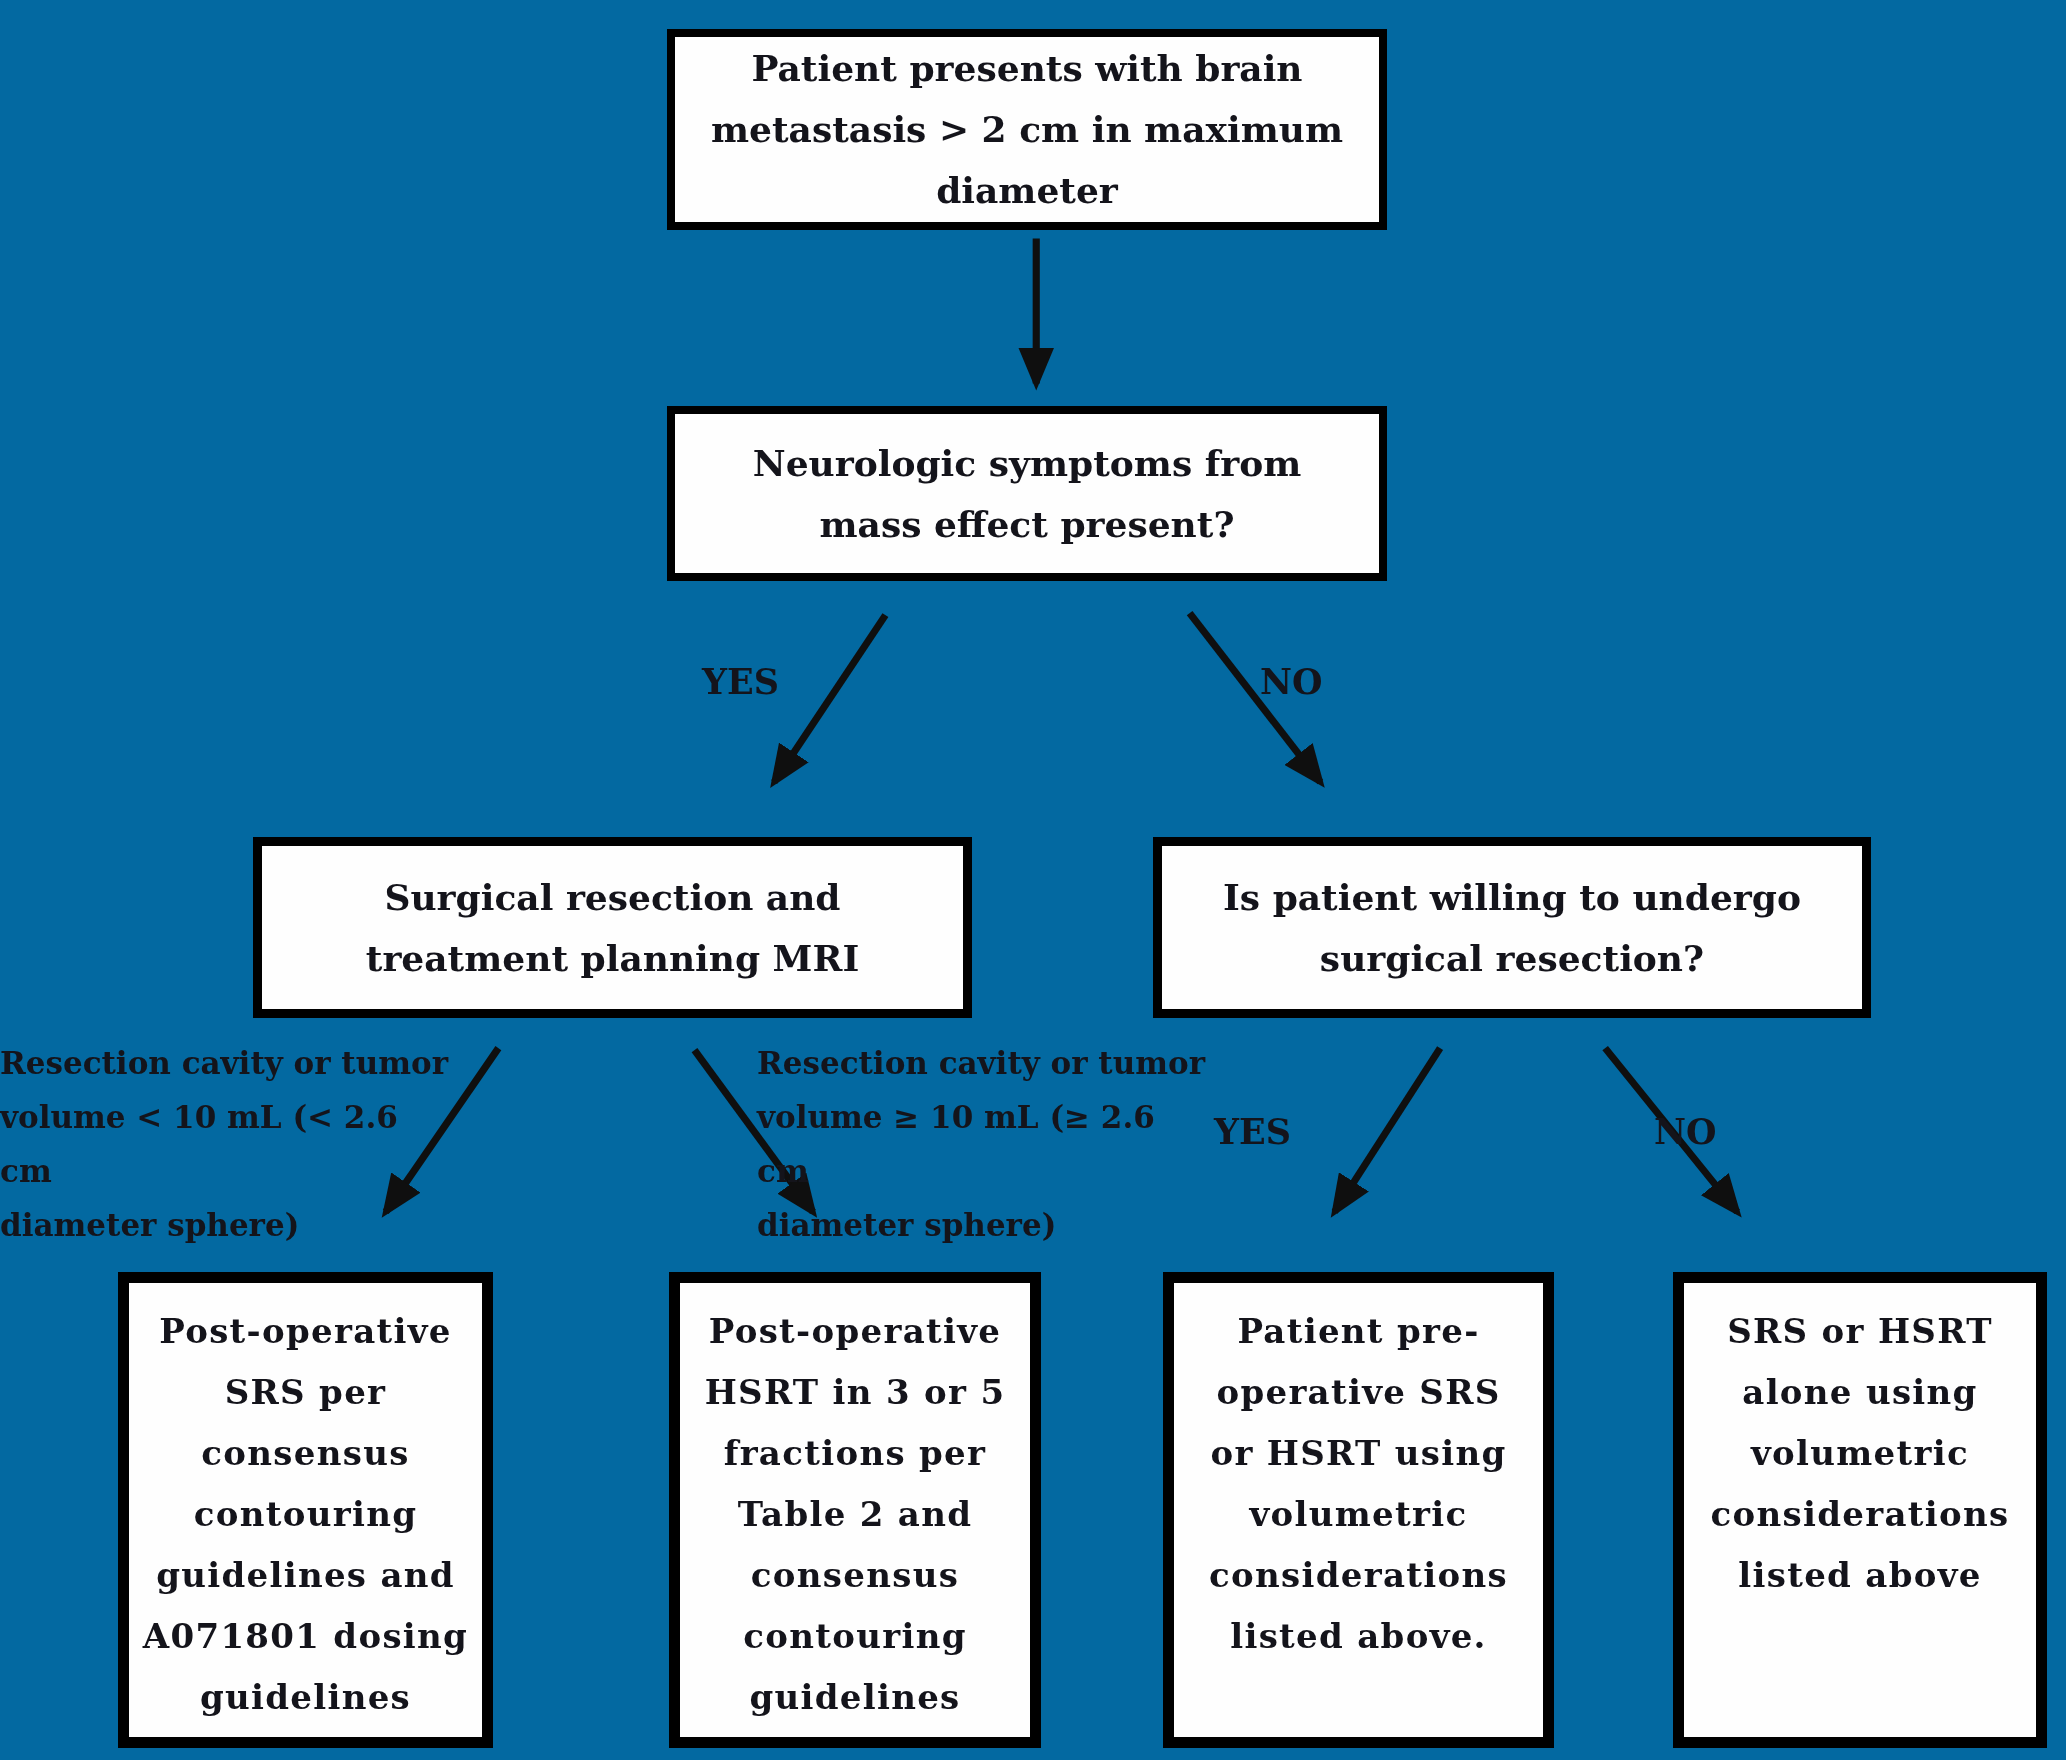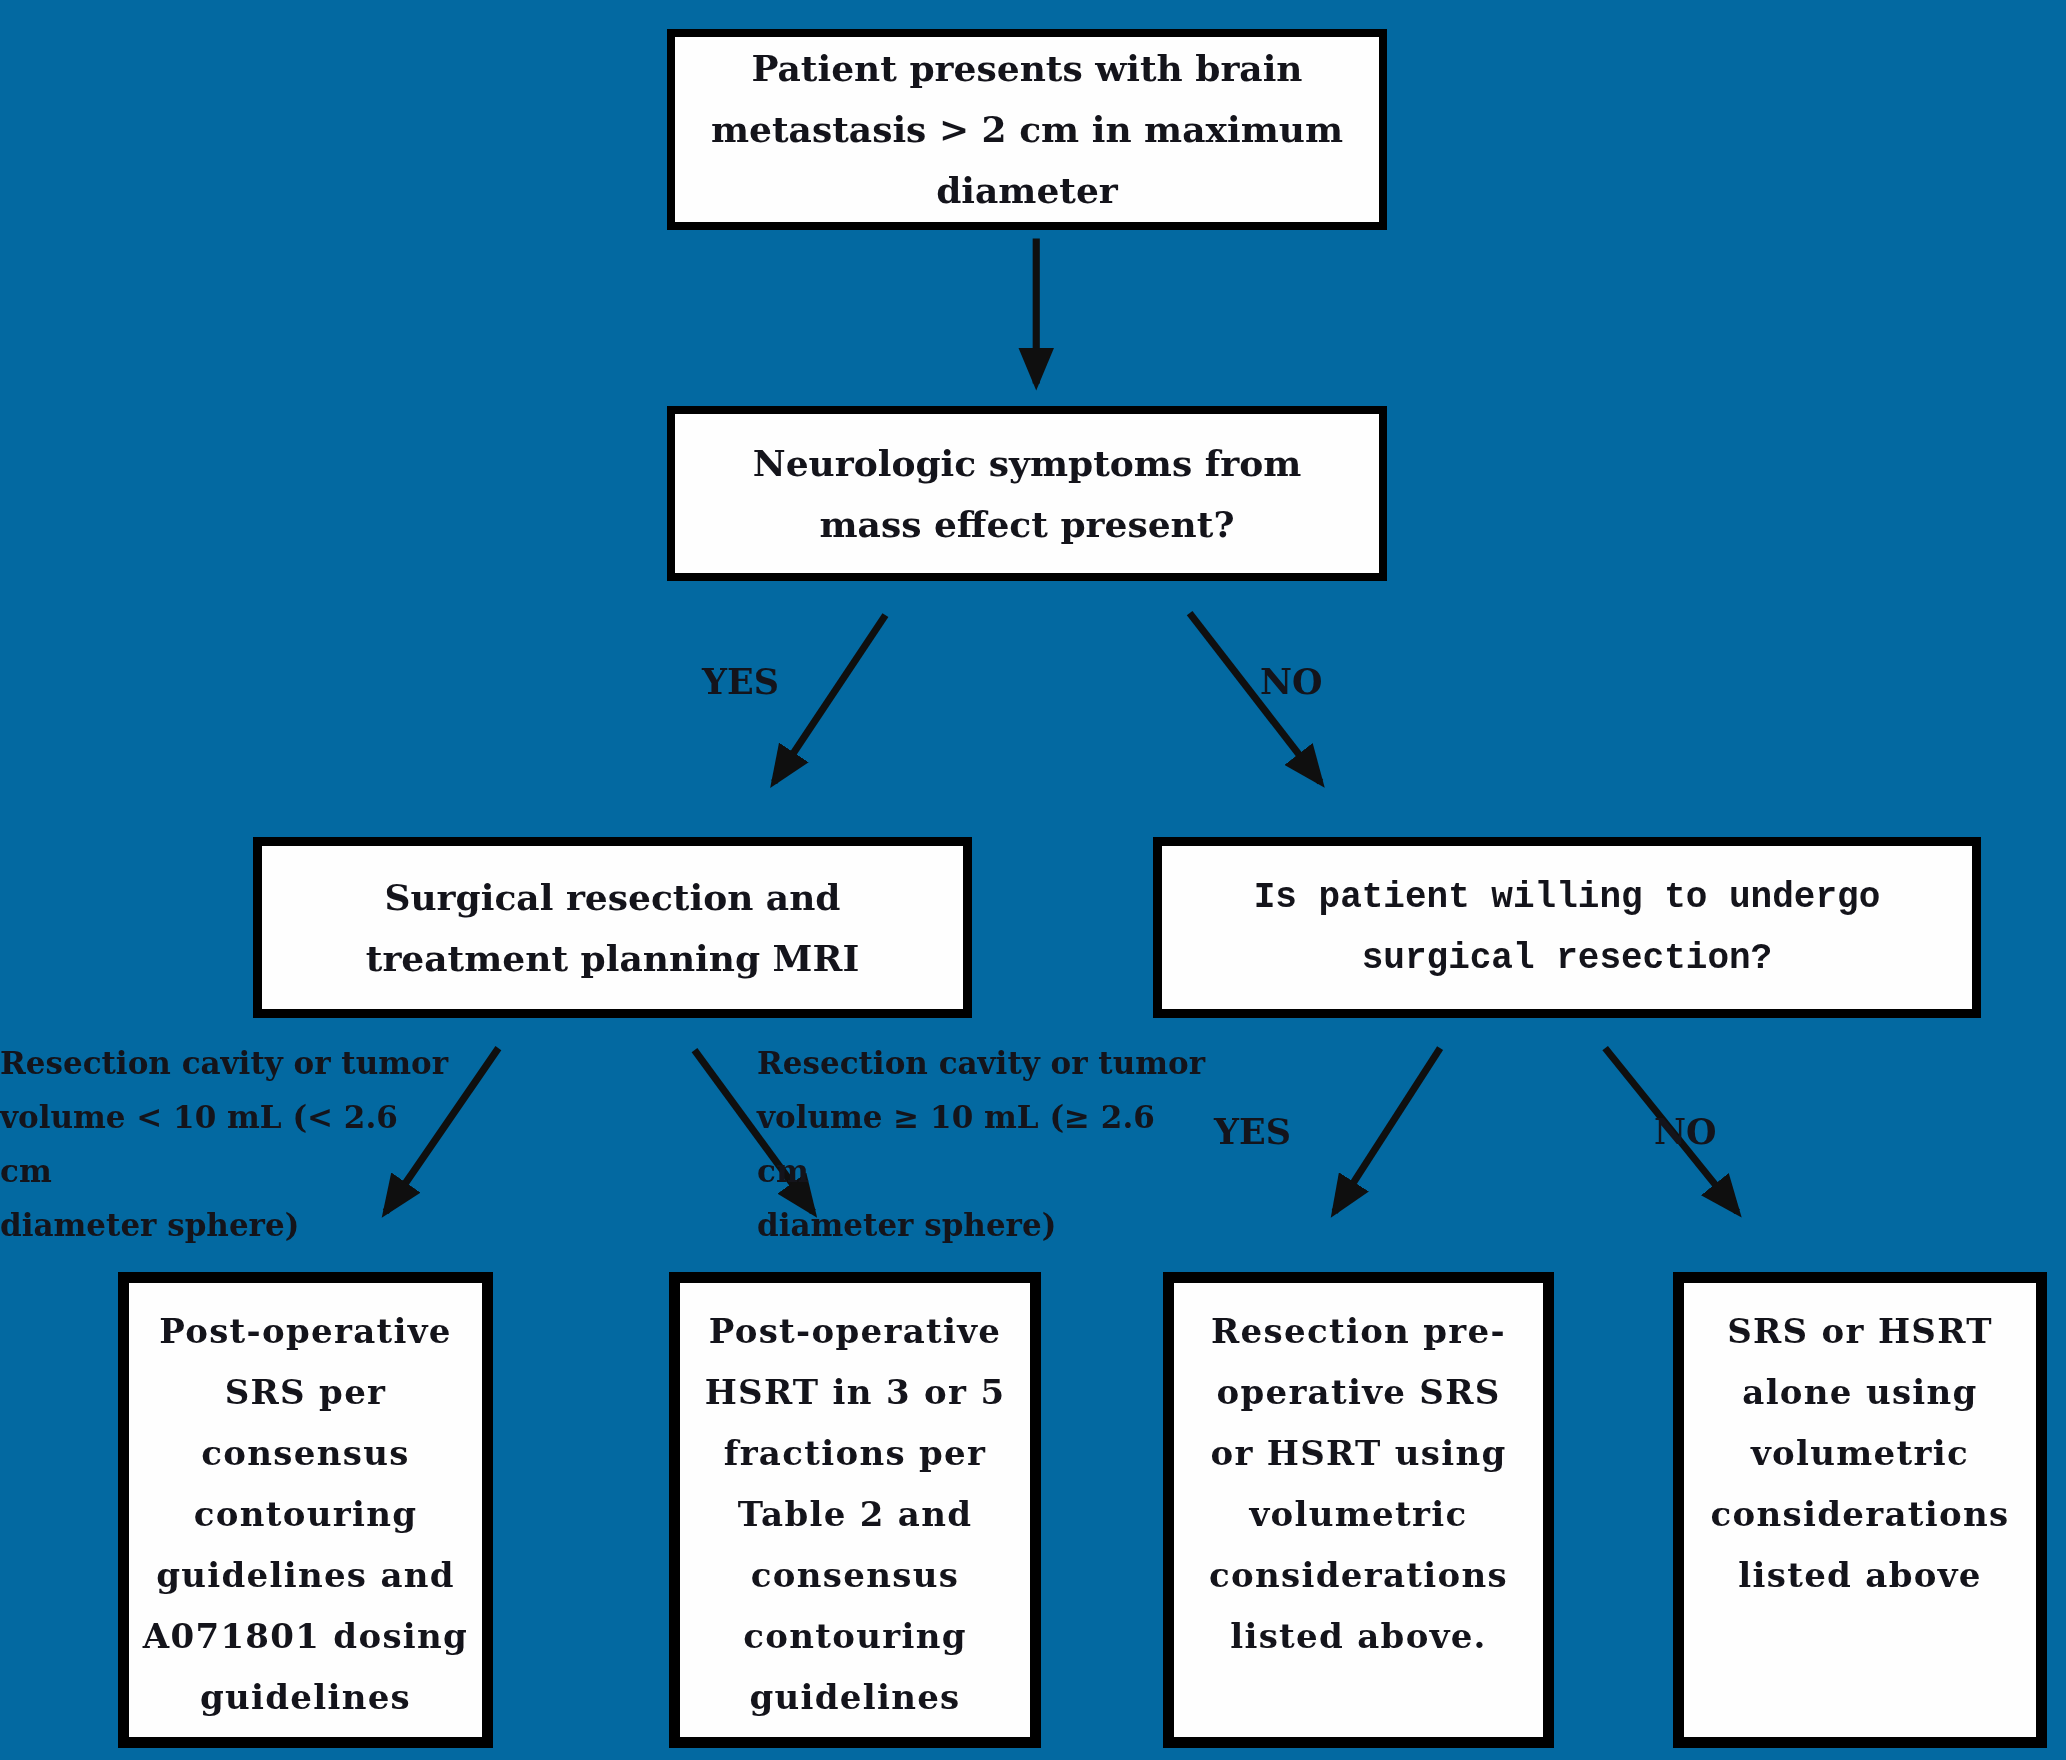--- a/index.html
+++ b/index.html
@@ -49,40 +49,40 @@
   <div class="node" style="left:667px;top:29px;width:720px;height:201px;">Patient presents with brain
 metastasis &gt; 2 cm in maximum
 diameter</div>
 
   <div class="node mid" style="left:253px;top:837px;width:719px;height:181px;">Surgical resection and
 treatment planning MRI</div>
 
   <div class="node" style="left:667px;top:406px;width:720px;height:175px;">Neurologic symptoms from
 mass effect present?</div>
 
-  <div class="node mid" style="left:1153px;top:837px;width:828px;height:181px;font-family:Liberation Mono, monospace;">Is patient willing to undergo
+  <div class="node mid" style="left:1153px;top:837px;width:718px;height:181px;">Is patient willing to undergo
 surgical resection?</div>
 
   <div class="node leaf" style="left:118px;top:1272px;width:375px;height:476px;">Post-operative
 SRS per
 consensus
 contouring
 guidelines and
 A071801 dosing
 guidelines</div>
 
   <div class="node leaf" style="left:669px;top:1272px;width:372px;height:476px;">Post-operative
 HSRT in 3 or 5
 fractions per
 Table 2 and
 consensus
 contouring
 guidelines</div>
 
-  <div class="node leaf" style="left:1163px;top:1272px;width:391px;height:476px;">Resection pre-
+  <div class="node leaf" style="left:1163px;top:1272px;width:391px;height:476px;">Patient pre-
 operative SRS
 or HSRT using
 volumetric
 considerations
 listed above.</div>
 
   <div class="node leaf" style="left:1673px;top:1272px;width:374px;height:476px;">SRS or HSRT
 alone using
 volumetric
 considerations

